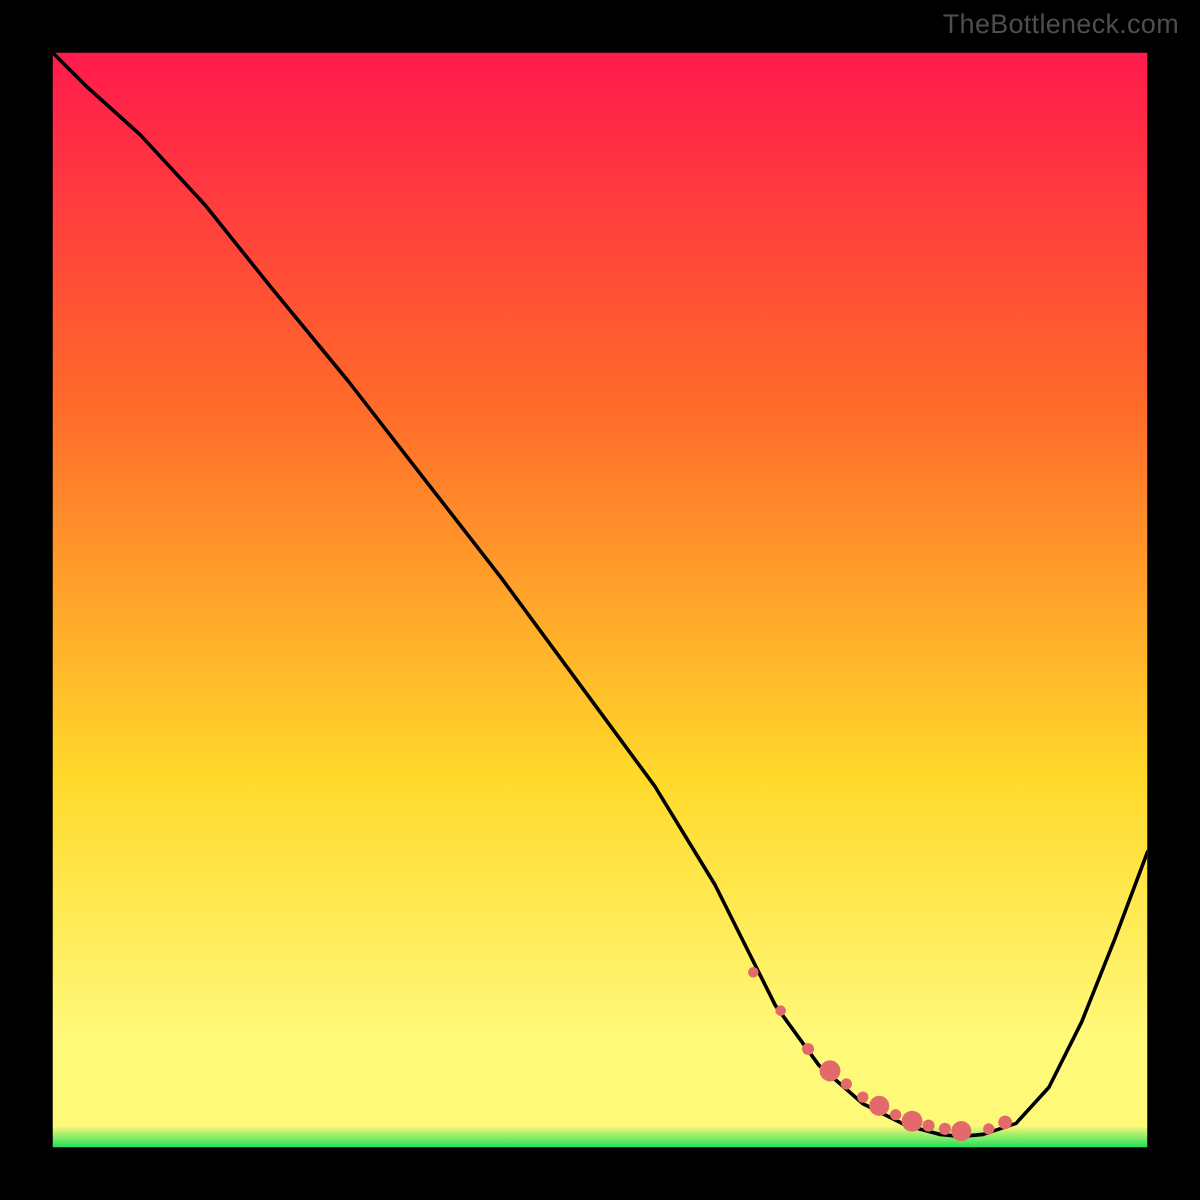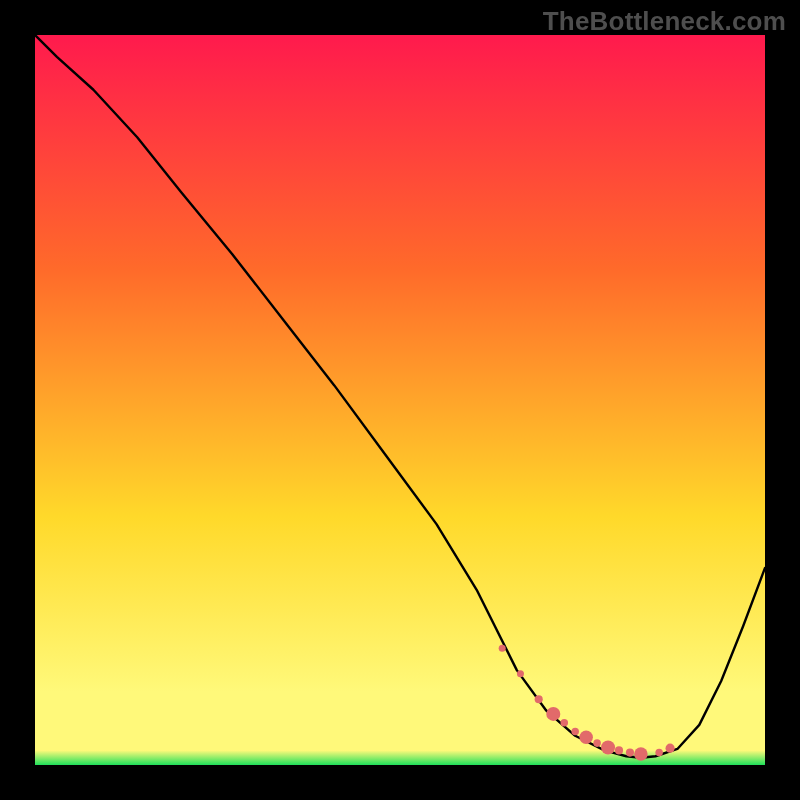--- a/index.html
+++ b/index.html
@@ -8,22 +8,22 @@
     position: relative;
     width: 800px;
     height: 800px;
     background: #000;
   }
   .watermark {
     position: absolute;
     top: 6px;
     right: 14px;
     font-family: Arial, Helvetica, sans-serif;
-    font-size: 26px;
-    font-weight: bold;
+    font-size: 18px;
+    font-weight: normal;
     color: #4e4e4e;
     letter-spacing: 0.2px;
   }
   .plot {
     position: absolute;
     top: 35px;
     left: 35px;
     width: 730px;
     height: 730px;
   }

